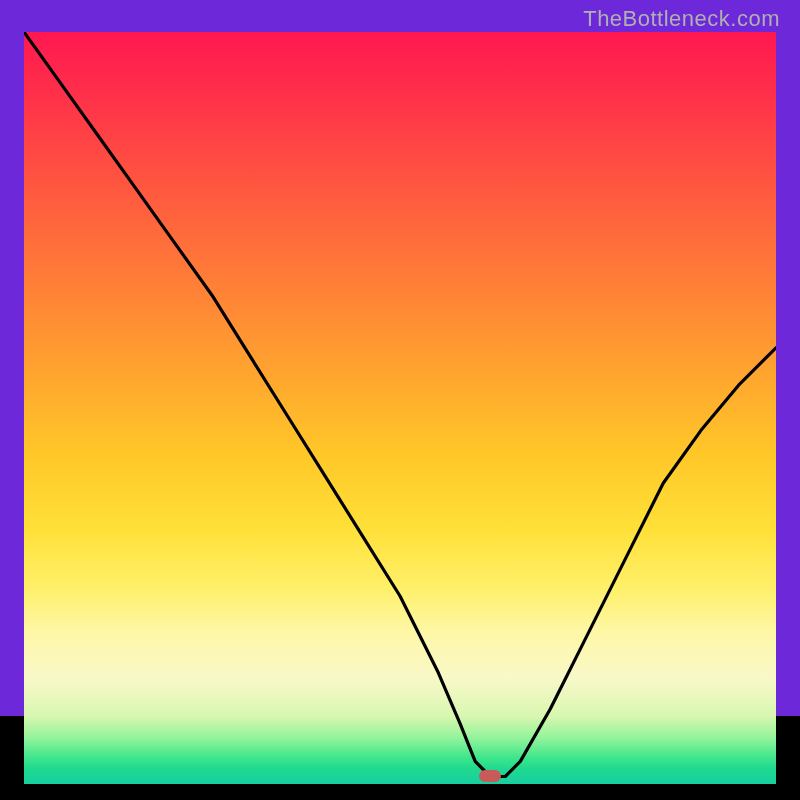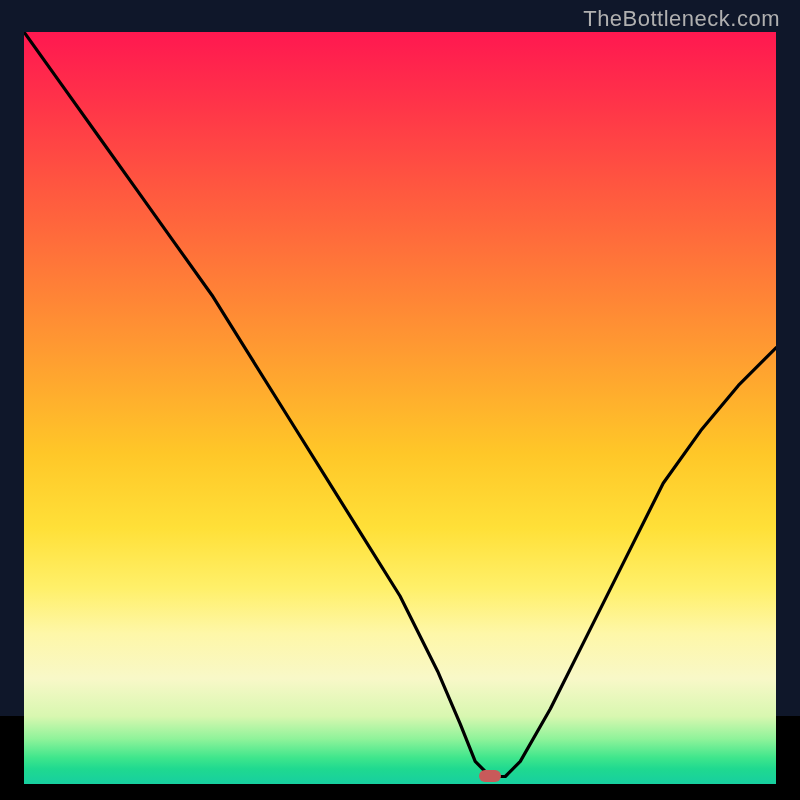--- a/index.html
+++ b/index.html
@@ -8,21 +8,21 @@
     width: 800px;
     height: 800px;
     background: #000;
     overflow: hidden;
     font-family: Arial, Helvetica, sans-serif;
   }
   .frame {
     position: relative;
     width: 800px;
     height: 716px;
-    background: #0f172a;
+    background: #6d28d9;
   }
   .watermark {
     position: absolute;
     top: 6px;
     right: 20px;
     color: #b0b0b0;
     font-size: 22px;
     font-weight: 500;
     letter-spacing: 0.5px;
     z-index: 50;

